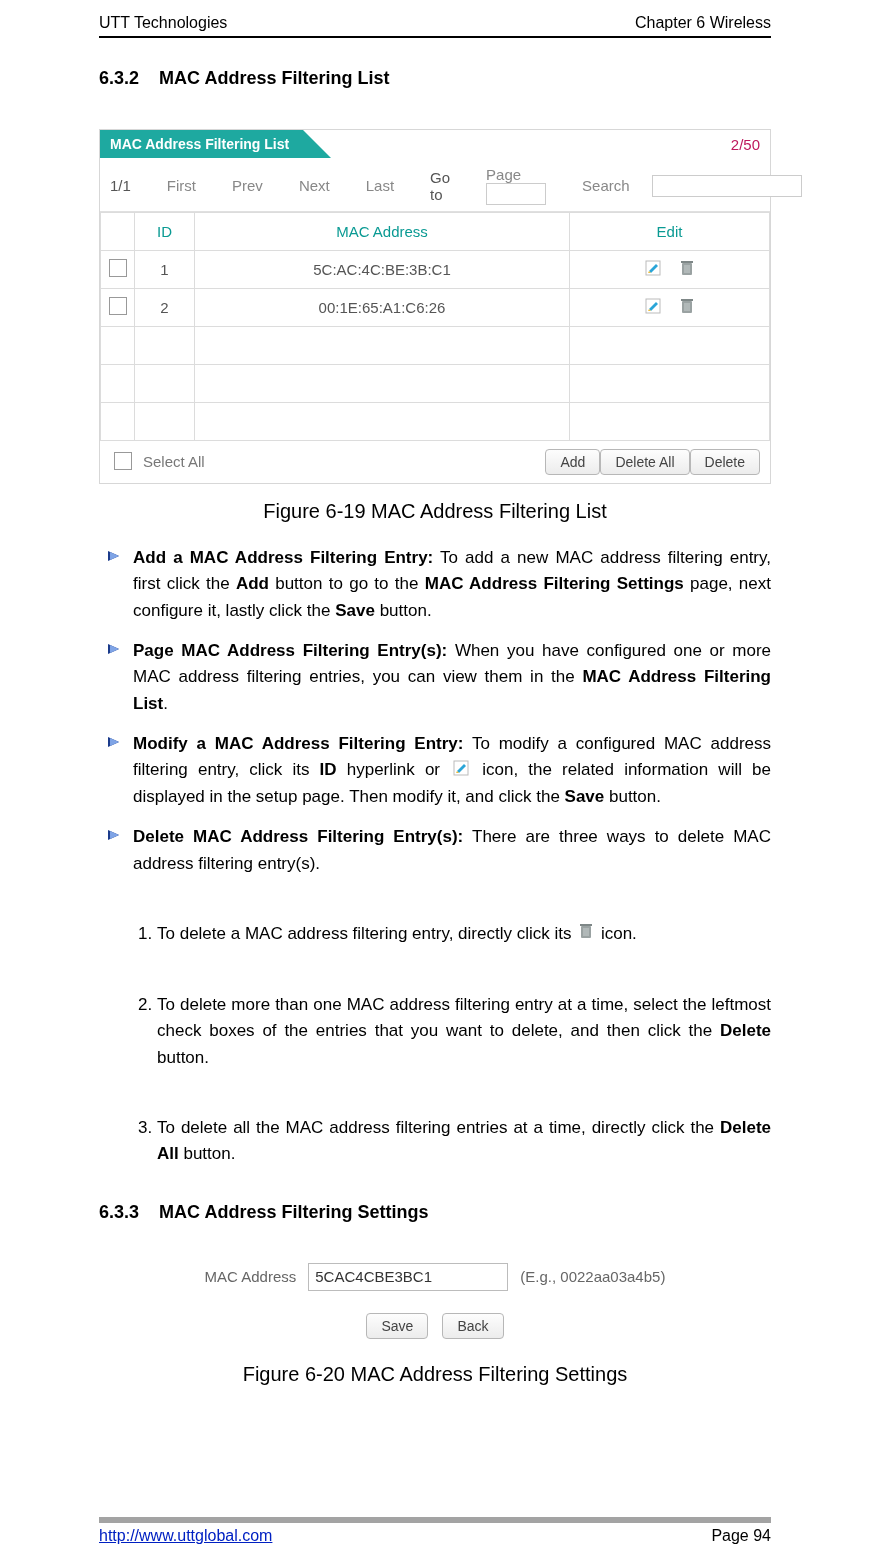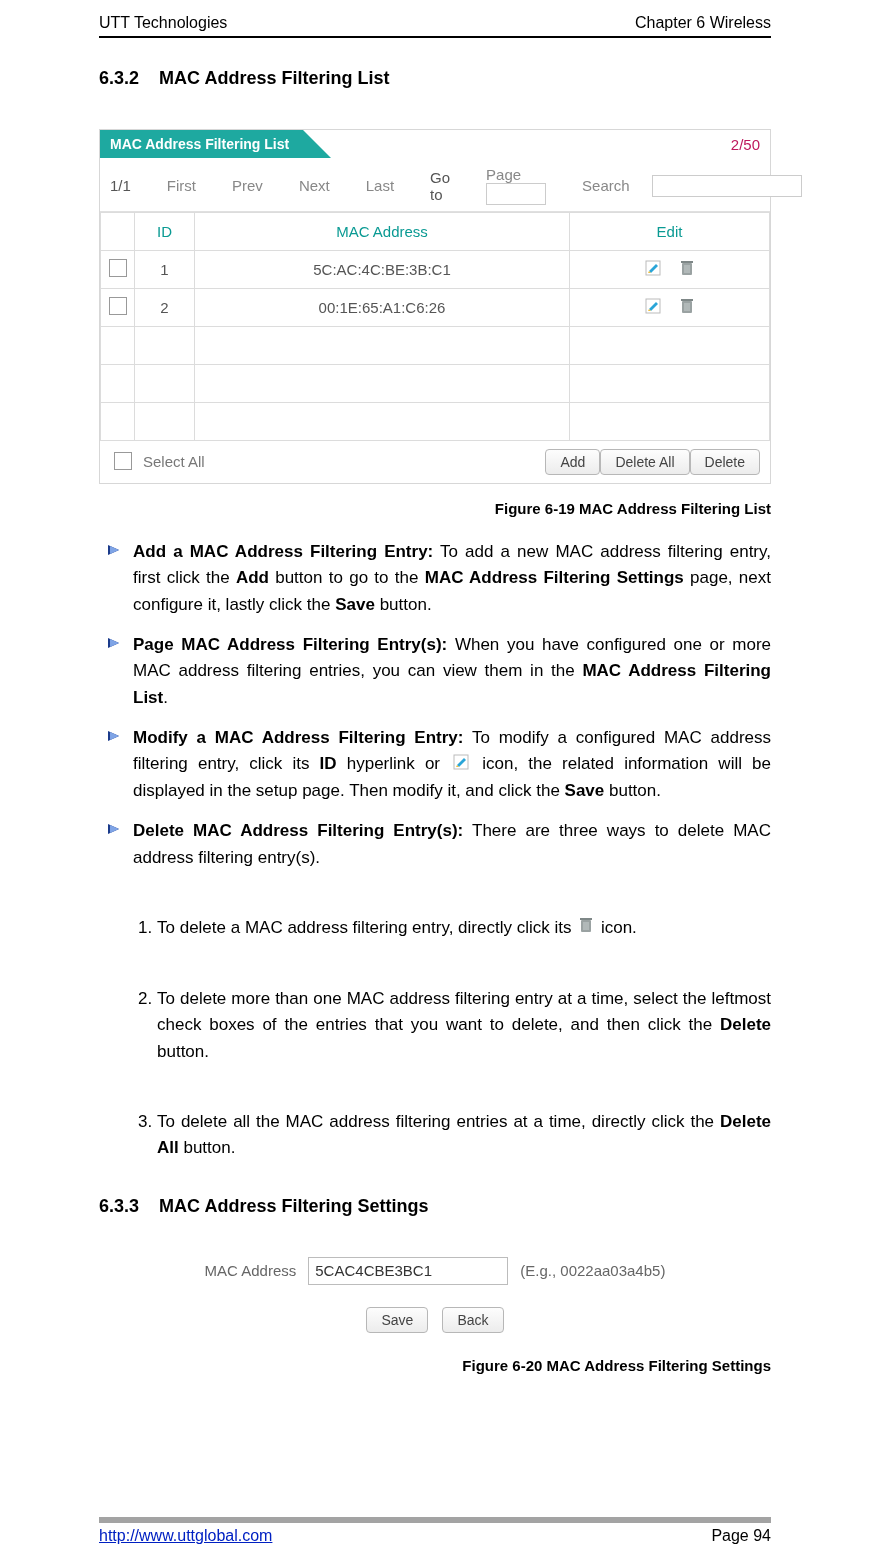--- a/index.html
+++ b/index.html
@@ -137,23 +137,23 @@
     background: linear-gradient(#fdfdfd, #ececec);
     border: 1px solid #b7b7b7;
     border-radius: 4px;
     padding: 4px 14px;
     font-size: 14px;
     color: #444;
     cursor: pointer;
   }
   .sel-all { color: #777; font-size: 15px; display:flex; align-items:center; gap:8px;}
   .caption {
-    text-align: right;
-    font-weight: bold;
-    font-size: 15px;
+    text-align: center;
+    font-weight: normal;
+    font-size: 20px;
     margin: 16px 0 22px 0;
   }
   
   .bullets { margin: 0 0 0 8px; }
   .bullet {
     display: flex;
     gap: 10px;
     margin-bottom: 14px;
     text-align: justify;
     line-height: 1.55;

